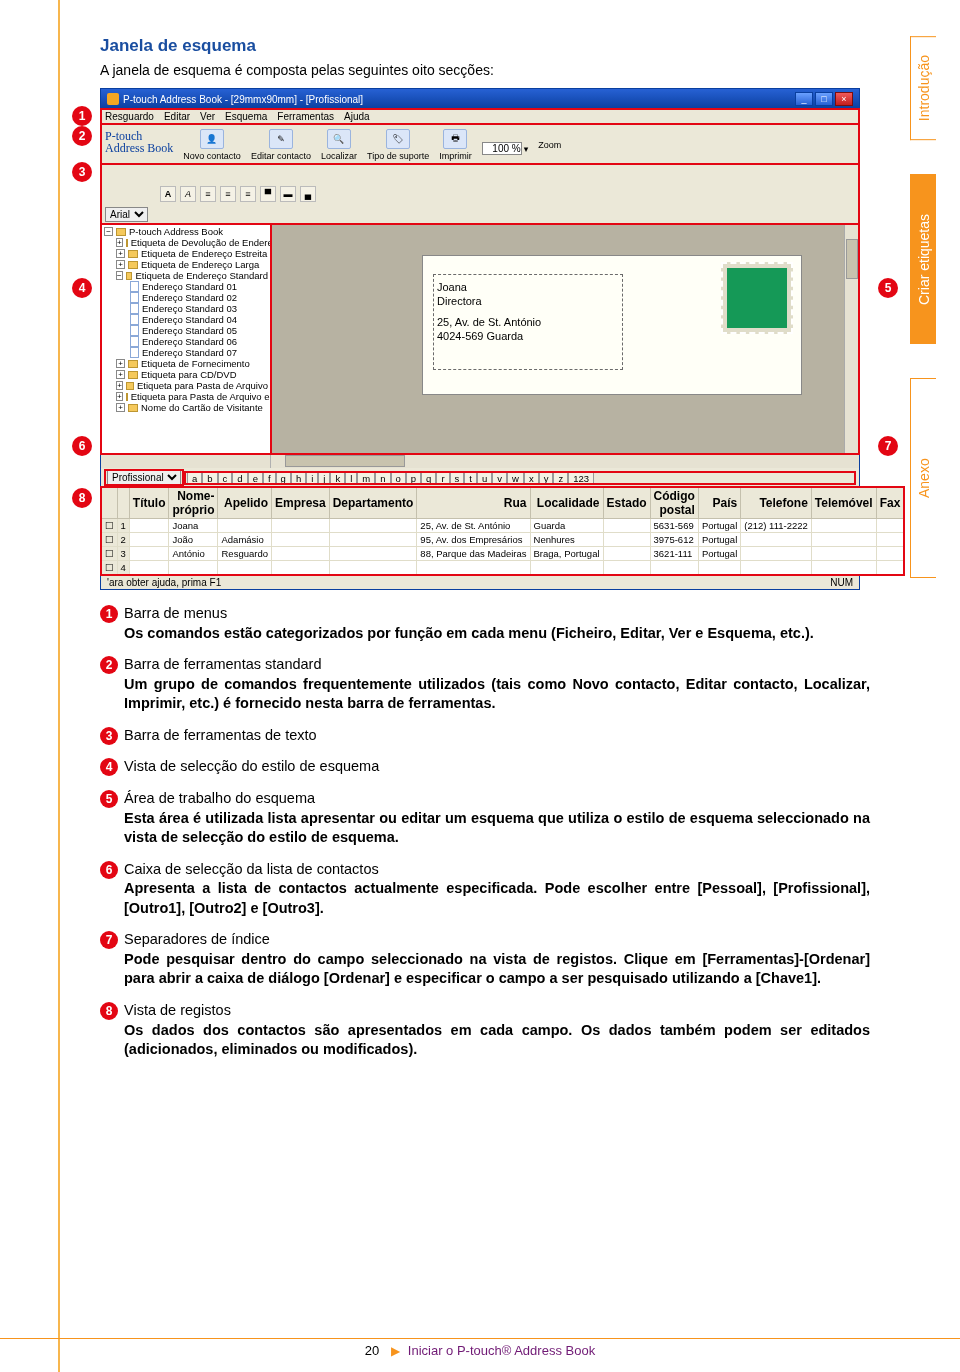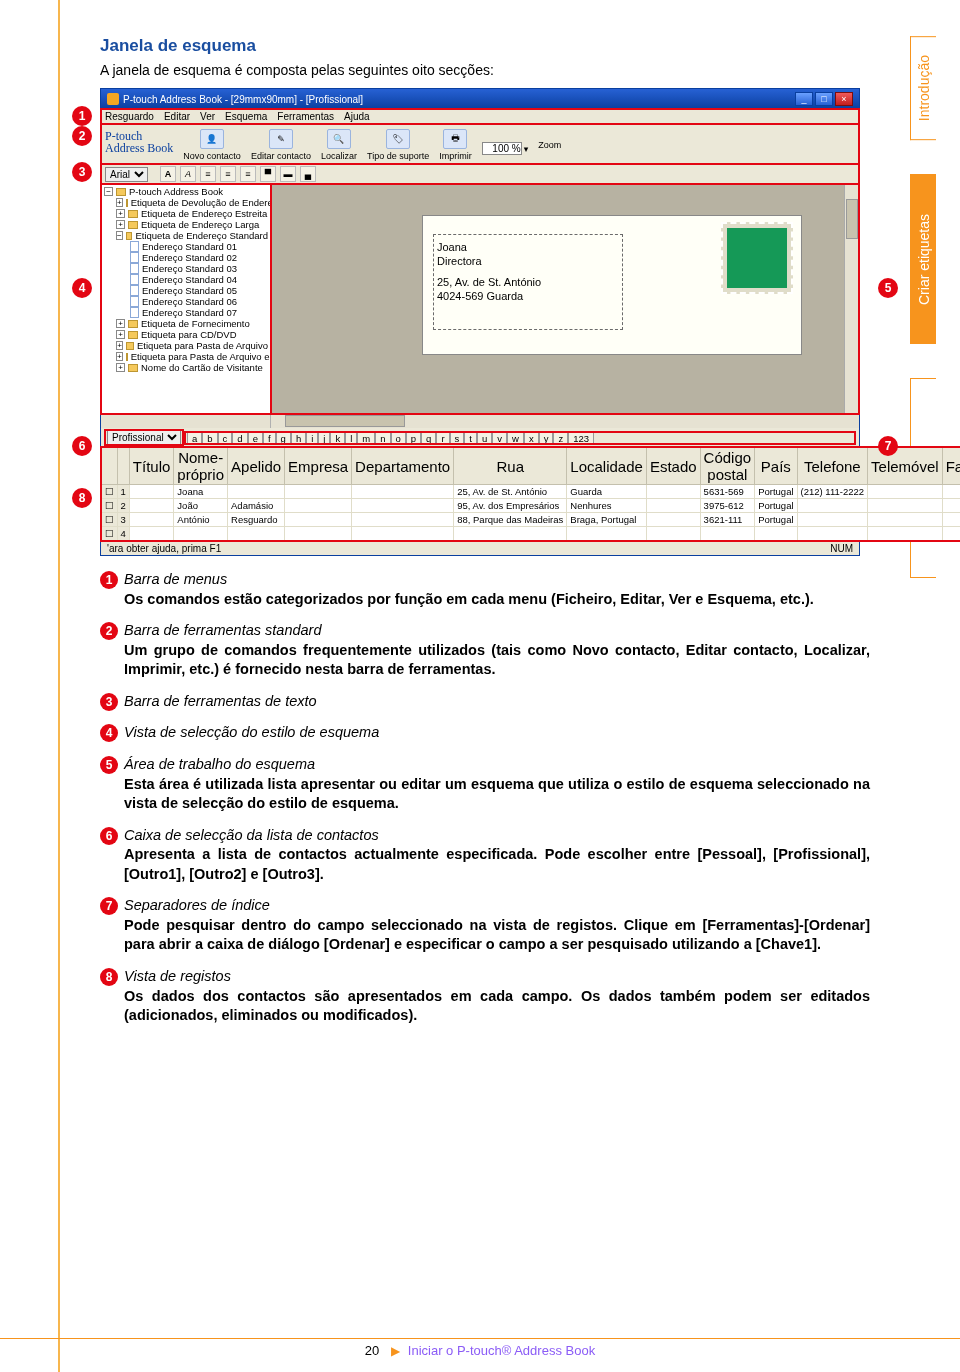--- a/index.html
+++ b/index.html
@@ -103,21 +103,21 @@
   .tb-zoom { display:flex; align-items:center; gap:2px; padding-bottom:10px;margin-top:17px;}
   .tb-zoom input{ width:40px; font-size:10px; border:1px solid #888; text-align:right;}
   .text-toolbar {
     background: #ebe8d8;
     display:flex; align-items:center; gap:4px;
     padding: 2px 4px;
     font-size:10px;
     outline: 2px solid #e30613;
     outline-offset: -1px;
   }
-  .text-toolbar select { font-size:10px; border:1px solid #888;}
+  .text-toolbar select { font-size:10px; border:1px solid #888;margin-top:41px;}
   .tt-btn { width:16px; height:16px; border:1px solid #bbb; background:#f5f2e6; font-size:9px; display:flex;align-items:center;justify-content:center;}
   .work-row { display:flex; background:#fff; }
   .style-tree {
     width: 170px;
     background:#fff;
     border-right:1px solid #b0b0b0;
     border-left:1px solid #e0ddc9;
     font-size:9.5px;
     padding:2px 0;
     outline: 2px solid #e30613;
@@ -180,21 +180,21 @@
   }
   .idx-tab{ border:1px solid #999; border-bottom:none; padding:0 4px; background:#f4f1e4; font-size:9.5px;}
   .record-table{
     width:100%;
     border-collapse:collapse;
     font-size:10px;
     background:#fff;
     outline: 2px solid #e30613; outline-offset:-1px;
   }
   .record-table th{
-    background:#ebe8d8; border:1px solid #c4c0ad; padding:1px 3px; font-weight:normal; text-align:center; font-size:15px;
+    background:#ebe8d8; border:1px solid #c4c0ad; padding:1px 3px; font-weight:bold; text-align:right; font-size:12px;
   }
   .record-table td{
     border:1px solid #e0ddc9; padding:1px 3px; font-size:9.5px; white-space:nowrap;
   }
   .record-table td.rownum{ background:#ebe8d8; text-align:center; width:18px;}
   .record-table td.chk{ background:#ebe8d8; width:14px; text-align:center;}
   .statusbar{ background:#ebe8d8; display:flex; justify-content:space-between; padding:1px 6px; font-size:10px; border-top:1px solid #c4c0ad;}
 
   
   .side-tabs {
@@ -219,34 +219,34 @@
 
   
   .desc-list { font-size: 14.5px; line-height:1.35; }
   .desc-item { display:flex; gap:6px; margin-bottom:12px; }
   .desc-item .num {
     flex:none; width:18px; height:18px; border-radius:50%;
     background:#e30613; color:#fff; font-weight:bold; font-size:12px;
     display:flex; align-items:center; justify-content:center;
     margin-top:1px;
   }
-  .desc-item .body .d-title{ display:inline;font-style:italic; }
+  .desc-item .body .d-title{ display:inline; }
   .desc-item .body .d-text{ display:block; text-align:justify;font-weight:bold; }
 
   
   .footer {
     position:absolute; bottom:14px; left:0; right:0;
     border-top:1px solid #f7941d;
     padding-top:4px;
     text-align:center;
     font-size:13px;
   }
   .footer .pg{ color:#000; margin-right:8px;}
   .footer .tri{ color:#f7941d; font-size:12px; margin-right:4px;}
-  .footer .link{ color:#8b5cf6; }
+  .footer .link{ color:#701a75; }
 
   .left-rule{
     position:absolute; left:58px; top:0; bottom:0; width:2px; background:#f7b64d;
   }
 </style>
 </head>
 <body>
 
 <div class="left-rule"></div>
 

